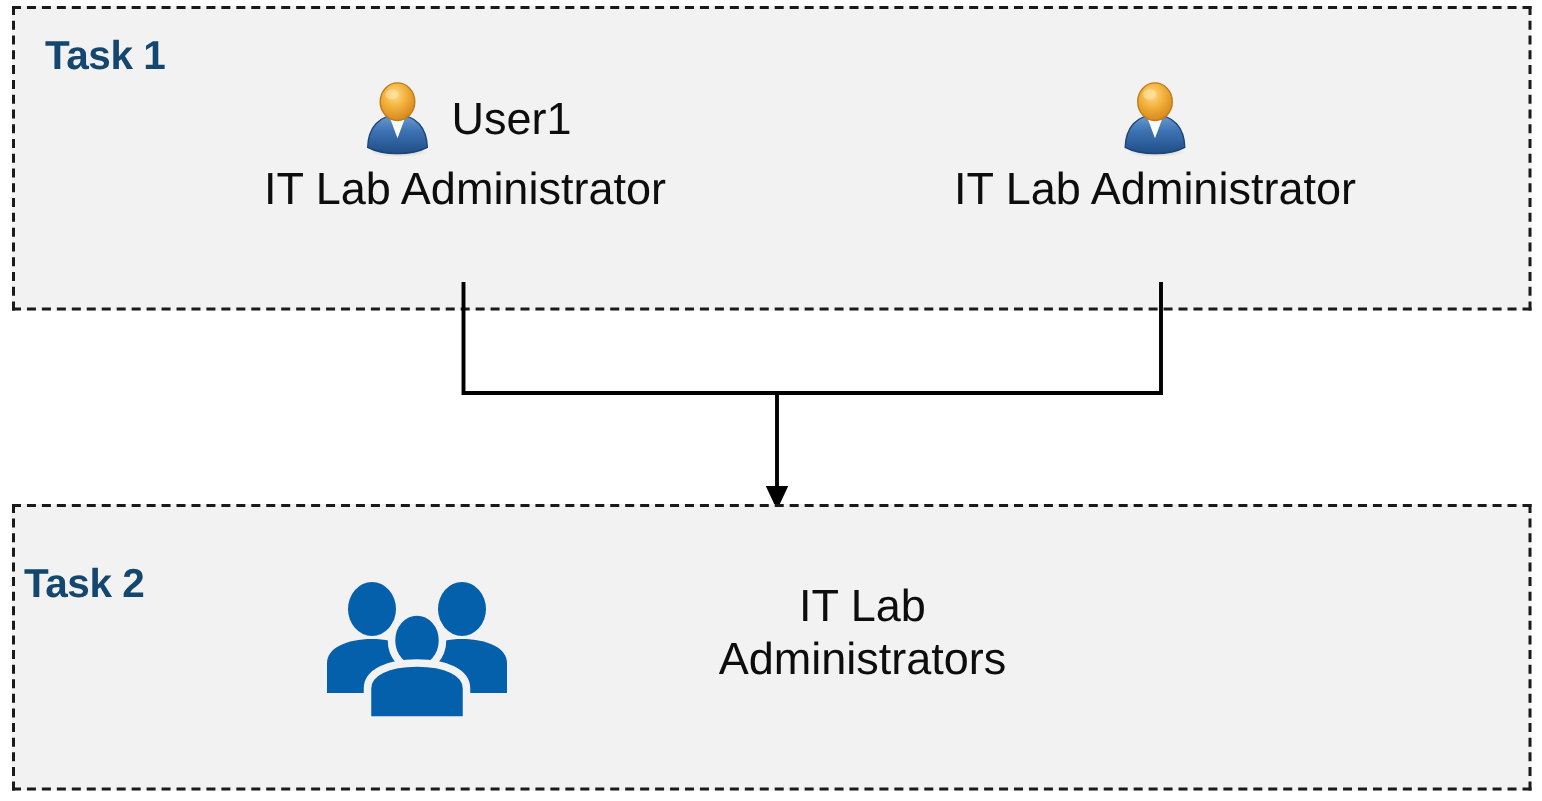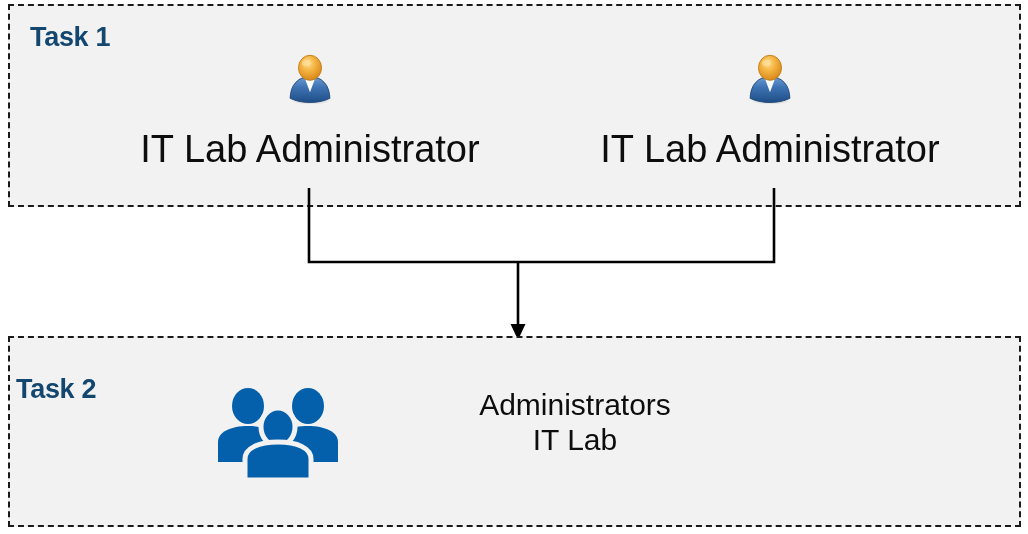--- a/index.html
+++ b/index.html
@@ -69,23 +69,23 @@
     justify-content: center;
     gap: 10px;
     height: 56px;
   }
   .entity-name {
     font-size: 30px;
     line-height: 1;
     white-space: nowrap;
   }
   .entity-role {
-    font-size: 38px;
+    font-size: 30px;
     line-height: 1.15;
-    margin-top: 20px;
+    margin-top: 2px;
     white-space: nowrap;
   }
 
   
   .user-icon {
     display: block;
     width: 52px;
     height: 52px;
     flex: 0 0 auto;
   }
@@ -152,20 +152,21 @@
             <stop offset="0%" stop-color="#8d8d8d" stop-opacity="0.55"></stop>
             <stop offset="100%" stop-color="#8d8d8d" stop-opacity="0"></stop>
           </radialGradient>
         </defs>
         <ellipse cx="33" cy="58" rx="24" ry="4.2" fill="url(#shadG1)"></ellipse>
         <path d="M32 28 C17 28 8 38 7.5 54.5 C14 58 23 59.6 32 59.6 C41 59.6 50 58 56.5 54.5 C56 38 47 28 32 28 Z" fill="url(#bodyG1)" stroke="#1B4576" stroke-width="1.1"></path>
         <path d="M25.5 29.6 L32 47 L38.5 29.6 L35.6 27.6 L32 31 L28.4 27.6 Z" fill="#FAFCFF"></path>
         <ellipse cx="32" cy="17" rx="14.2" ry="15.4" fill="url(#headG1)" stroke="#C07A16" stroke-width="1.1"></ellipse>
         <ellipse cx="27.5" cy="11" rx="5.4" ry="4.2" fill="#FFE6A8" opacity="0.55"></ellipse>
       </svg>
+      <span class="entity-name">User1</span>
     </div>
     <div class="entity-role">IT Lab Administrator</div>
   </div>
 
   <div id="entity-guest" class="entity">
     <div class="entity-row1">
       <svg class="user-icon" viewBox="0 0 64 64">
         <defs>
           <radialGradient id="headG2" cx="42%" cy="32%" r="70%">
             <stop offset="0%" stop-color="#FFDC8E"></stop>
@@ -214,17 +215,17 @@
         <ellipse cx="96" cy="20" rx="16" ry="18"></ellipse>
         <path d="M66 76 L66 56 C66 46 79 40 96 40 C113 40 126 46 126 56 L126 76 Z"></path>
 
         <ellipse cx="66" cy="41" rx="17" ry="19" stroke="#F2F2F2" stroke-width="5"></ellipse>
         <path d="M33 94 L33 73 C33 62 47 56 66 56 C85 56 99 62 99 73 L99 94 Z" stroke="#F2F2F2" stroke-width="5"></path>
       </g>
     </svg>
   </div>
 
   <div id="group-label">
+    <div>IT Lab</div>
     <div>Administrators</div>
-    <div>IT Lab</div>
   </div>
 
 </div>
 
 </body></html>

